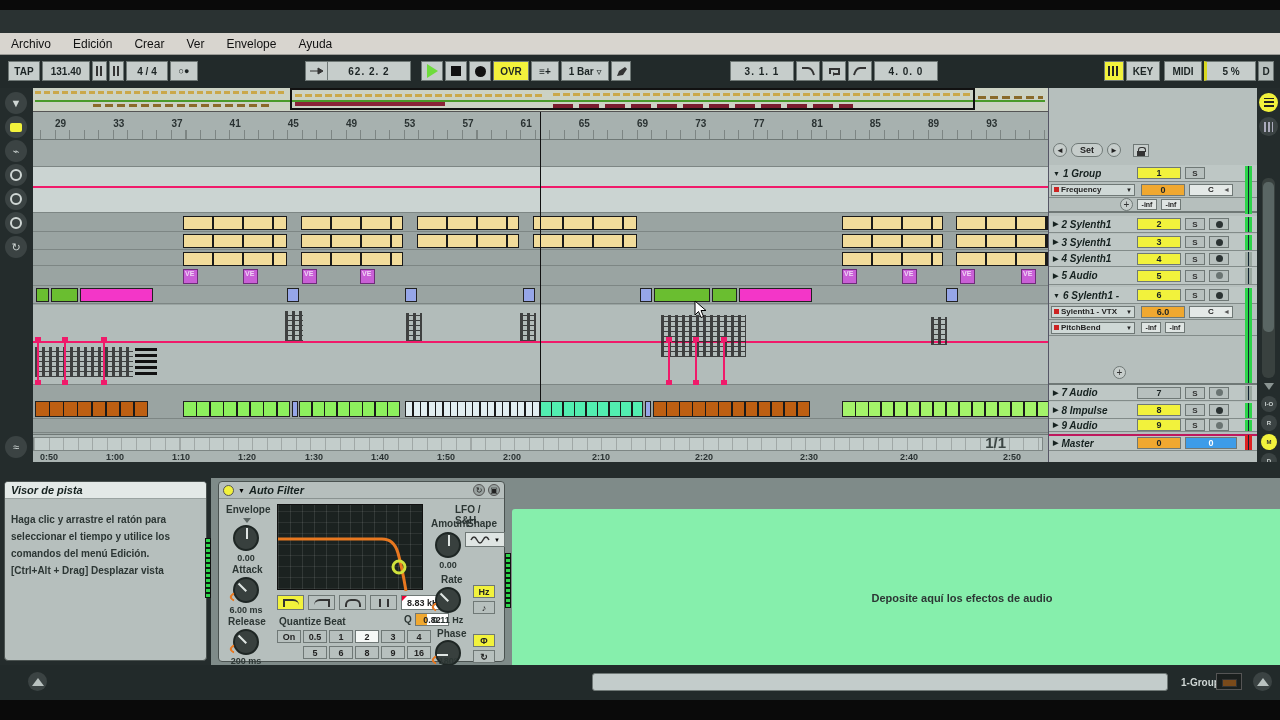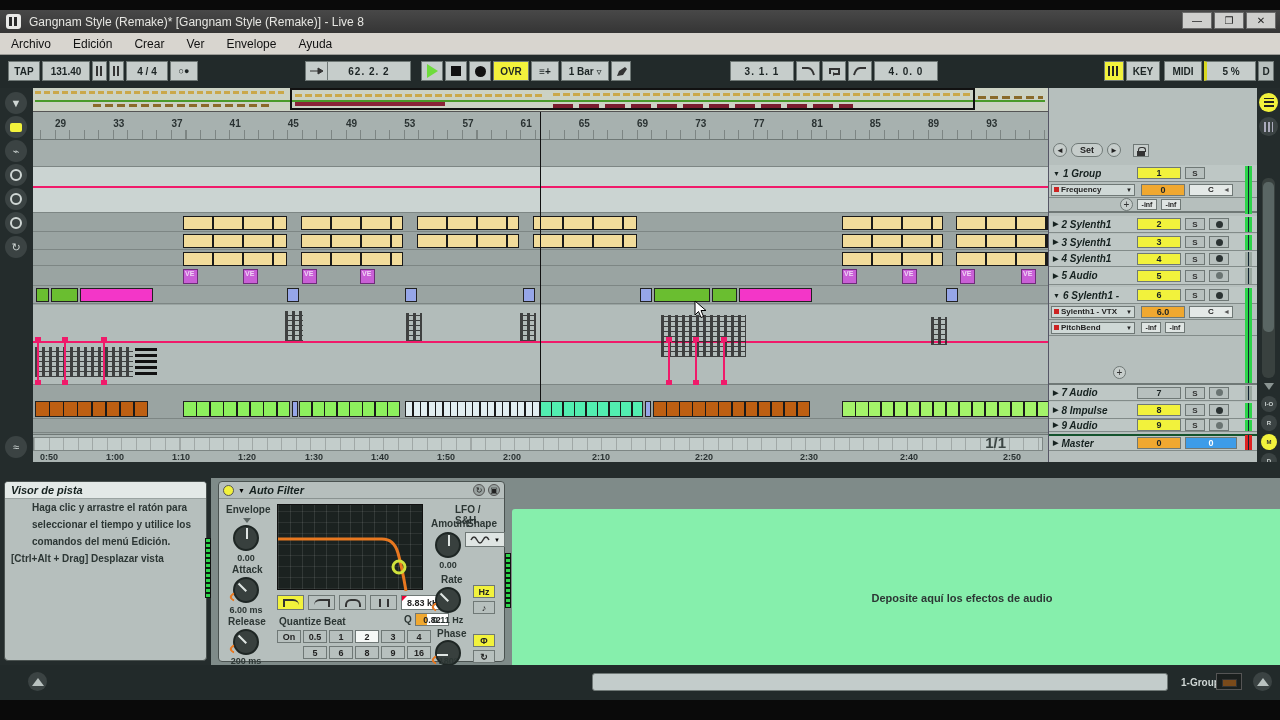--- a/index.html
+++ b/index.html
@@ -119,21 +119,21 @@
   #vthumb { position:absolute; left:1px; top:4px; width:11px; height:150px; background:#5a6664; border-radius:5px; }
   .mcirc { position:absolute; left:4px; width:16px; height:16px; border-radius:50%; background:#3b4343; color:#cfd6d4; font-size:6px; font-weight:bold; display:flex; align-items:center; justify-content:center; }
   .mcirc.yel { background:#f2f23c; color:#333; }
 
   
   #gapstrip { left:0; top:452px; width:1280px; height:16px; background:#242c2c; }
   #bottom { left:0; top:468px; width:1280px; height:187px; background:#242c2c; }
   #helppanel { left:4px; top:3px; width:203px; height:180px; background:#b6bfbd; border-radius:4px; border:1px solid #4a5250; overflow:hidden; }
   #helptitle { background:#e3e9e7; padding:2px 6px; font-size:11px; font-weight:bold; font-style:italic; color:#15211f; border-bottom:1px solid #9aa3a1; }
   .helpline { padding:0 6px; font-size:10px; font-weight:bold; color:#2c3634; line-height:17px; }
-  #helpbody { margin-top:0;padding-left:21px; } #helphint { }
+  #helpbody { margin-top:12px; } #helphint { }
   #devicearea { left:211px; top:0; width:1069px; height:187px; background:#7f8b89; }
   .minimeter { position:absolute; width:6px; height:60px; background:repeating-linear-gradient(0deg,#2dd44a 0 3px,#0a1a10 3px 5px); border:1px solid #111; }
 
   #device { position:absolute; left:7px; top:3px; width:287px; height:181px; background:#b6bfbd; border-radius:4px; border:1px solid #4a5250; }
   #devtitle { height:17px; border-bottom:1px solid #8a9391; display:flex; align-items:center; gap:4px; padding:0 4px; }
   #devpower { width:11px; height:11px; border-radius:50%; background:#f2f23c; border:1px solid #555; }
   #devname { font-size:11px; font-weight:bold; font-style:italic; color:#15211f; }
   .devtbtn { width:12px; height:12px; border-radius:50%; background:#9aa3a1; border:1px solid #555; font-size:8px; line-height:11px; text-align:center; color:#222; }
   .dlabel { position:absolute; font-size:10px; font-weight:bold; color:#2c3634; }
   .dvalue { position:absolute; font-size:9px; font-weight:bold; color:#2c3634; text-align:center; }
@@ -170,29 +170,20 @@
   #minidisplay:before { content:""; position:absolute; left:5px; top:5px; width:13px; height:6px; background:#7a4a1a; border:1px solid #333; }
 
   .cursor { position:absolute; z-index:50; }
 </style>
 </head>
 <body>
 
 <div id="stage">
 <div id="win">
 
-  <div id="titlebar" class="abs">
-    <div id="applogo"></div>
-    <div id="titletext">Gangnam Style (Remake)*  [Gangnam Style (Remake)] - Live 8</div>
-    <div id="winbtns">
-      <div class="winbtn">—</div>
-      <div class="winbtn">❐</div>
-      <div class="winbtn">✕</div>
-    </div>
-  </div>
 
   <div id="menubar" class="abs">
         <div class="menuitem">Archivo</div>
         <div class="menuitem">Edición</div>
         <div class="menuitem">Crear</div>
         <div class="menuitem">Ver</div>
         <div class="menuitem">Envelope</div>
         <div class="menuitem">Ayuda</div>
       </div>
 
@@ -563,21 +554,21 @@
         <div class="tname">
               <span class="tri">▶</span>
               <span>9 Audio</span>
             </div>
         <div class="numbox">9</div>
         <div class="sbox">S</div>
         <div class="cbox">
               <div class="dot" style="background:#6a7472"></div>
             </div>
       </div>
-      <div class="trow" style="top:346px;height:17px;border-top:2px solid #14532d">
+      <div class="trow" style="top:346px;height:17px;border-top:2px solid #be185d">
         <div class="tname">
               <span class="tri">▶</span>
               <span>Master</span>
             </div>
         <div class="numbox orange">0</div>
         <div class="numbox" style="background:#3d9ce8;width:52px;color:#fff">0</div>
       </div>
 
       <div class="meter" style="left:196px;top:78px;height:48px"></div>
       <div class="meter" style="left:196px;top:129px;height:15px"></div>

